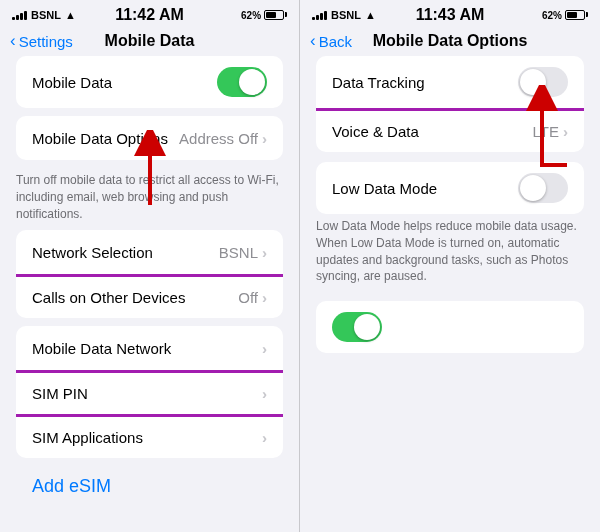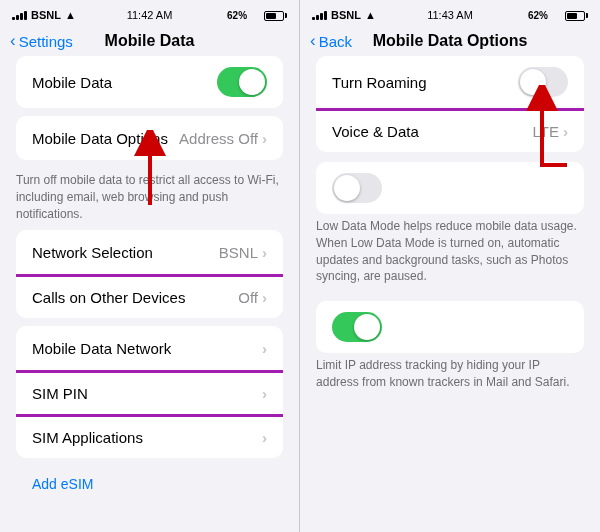--- a/index.html
+++ b/index.html
@@ -35,31 +35,31 @@
     }
     .status-left {
       display: flex;
       align-items: center;
       gap: 4px;
       font-size: 11px;
       font-weight: 600;
       color: #000;
     }
     .status-center {
-      font-size: 11px;
-      font-weight: 400;
+      font-size: 16px;
+      font-weight: 700;
       color: #000;
       position: absolute;
       left: 50%;
       transform: translateX(-50%);
     }
     .status-right {
       display: flex;
-      align-items: flex-end;
-      gap: 17px;
+      align-items: flex-start;
+      gap: 3px;
       font-size: 10px;
       font-weight: 600;
       color: #000;
       margin-left: auto;
     }
     .signal-bars {
       display: flex;
       align-items: flex-end;
       gap: 1px;
       height: 10px;
@@ -191,21 +191,21 @@
     .description-text {
       font-size: 12px;
       color: #6d6d72;
       padding: 4px 16px 8px;
       line-height: 1.4;
     }
 
     
     .add-esim-link {
       color: #007aff;
-      font-size: 14px;
+      font-size: 18px;
       padding: 10px 16px;
       margin: 0 16px;
     }
 
     
     .arrow-annotation {
       position: absolute;
       pointer-events: none;
       z-index: 10;
     }
@@ -355,51 +355,51 @@
       <span class="nav-chevron">‹</span>
       <span>Back</span>
     </div>
     <div class="nav-title">Mobile Data Options</div>
   </div>
 
   <div class="panel-content">
 
     <div class="list-card">
       <div class="list-item">
-        <span class="list-item-label">Turn Roaming</span>
+        <span class="list-item-label">Data Tracking</span>
         <div class="toggle off">
           <div class="toggle-knob"></div>
         </div>
       </div>
       <div class="list-item">
         <span class="list-item-label">Voice &amp; Data</span>
         <span class="list-item-value">LTE</span>
         <span class="chevron-right">›</span>
       </div>
     </div>
 
     <div class="section-gap"></div>
 
     <div class="list-card">
       <div class="list-item">
+        <span class="list-item-label">Low Data Mode</span>
         <div class="toggle off">
           <div class="toggle-knob"></div>
         </div>
       </div>
     </div>
     <div class="description-text">Low Data Mode helps reduce mobile data usage. When Low Data Mode is turned on, automatic updates and background tasks, such as Photos syncing, are paused.</div>
 
     <div class="list-card">
       <div class="list-item">
         <div class="toggle on">
           <div class="toggle-knob"></div>
         </div>
       </div>
     </div>
-    <div class="description-text">Limit IP address tracking by hiding your IP address from known trackers in Mail and Safari.</div>
   </div>
 
   <div class="arrow-annotation" style="right:18px; top:85px;">
     <svg width="70" height="90" viewBox="0 0 70 90">
       <defs>
         <marker id="arrowhead-r" markerWidth="8" markerHeight="8" refX="4" refY="4" orient="auto">
           <polygon points="0 0, 8 4, 0 8" fill="#cc0000"></polygon>
         </marker>
       </defs>
 

